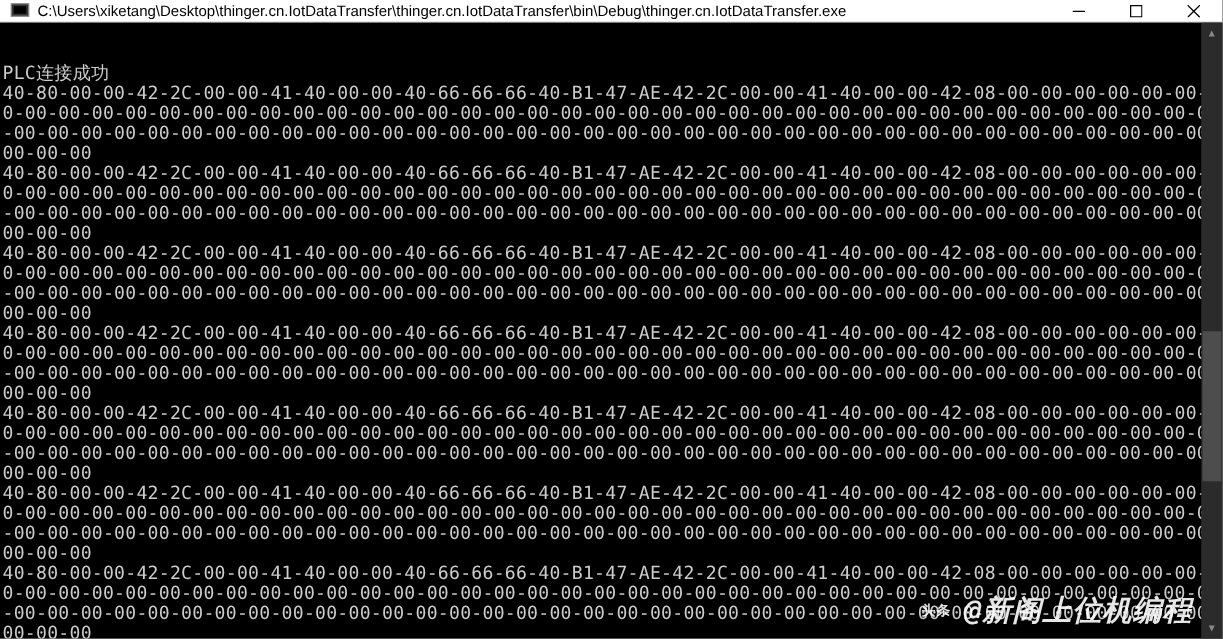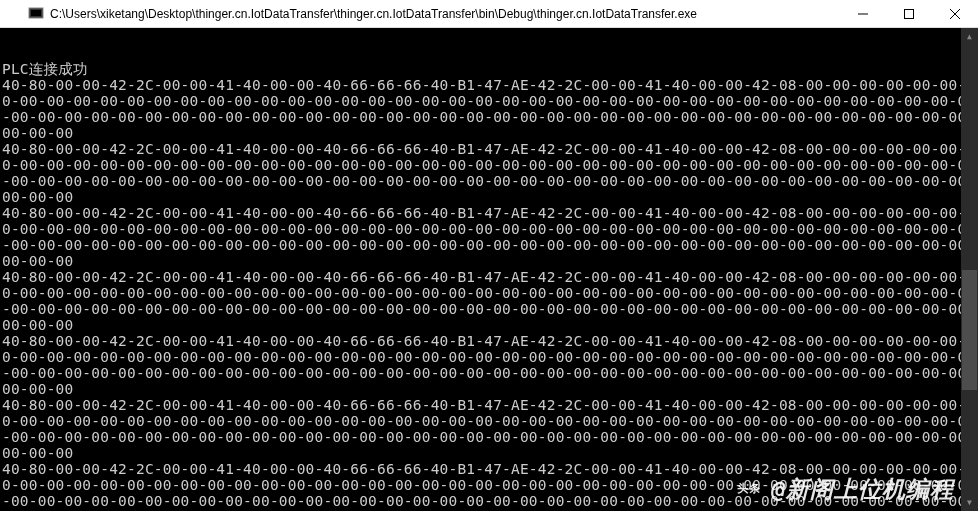--- a/index.html
+++ b/index.html
@@ -6,28 +6,27 @@
     body {
       font-family: "Segoe UI", Tahoma, sans-serif;
       background: #fff;
       width: 978px;
       height: 511px;
       overflow: hidden;
       display: flex;
       flex-direction: column;
     }
     .titlebar {
-      height: 28px;
+      height: 18px;
       background: #fff;
       border-bottom: 1px solid #ddd;
       display: flex;
       align-items: center;
       font-size: 12px;
       color: #000;
-      padding-left: 20px;
     }
     .titlebar-icon {
       width: 16px;
       height: 16px;
       margin: 0 6px 0 8px;
       display: inline-flex;
       align-items: center;
       justify-content: center;
     }
     .titlebar-title {

